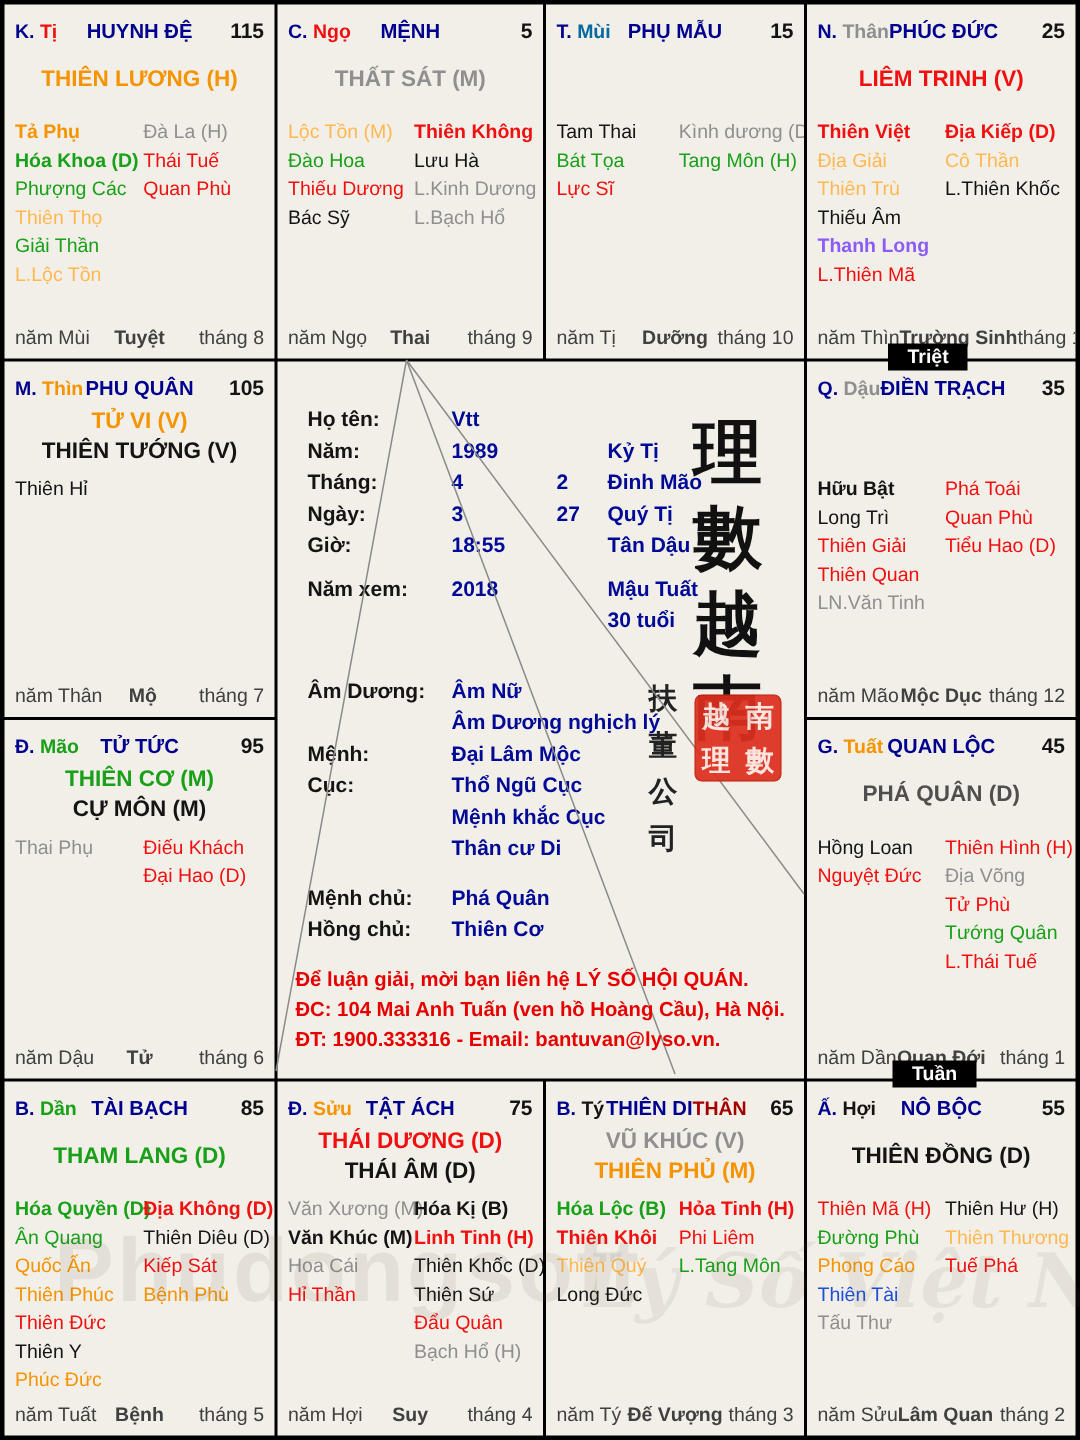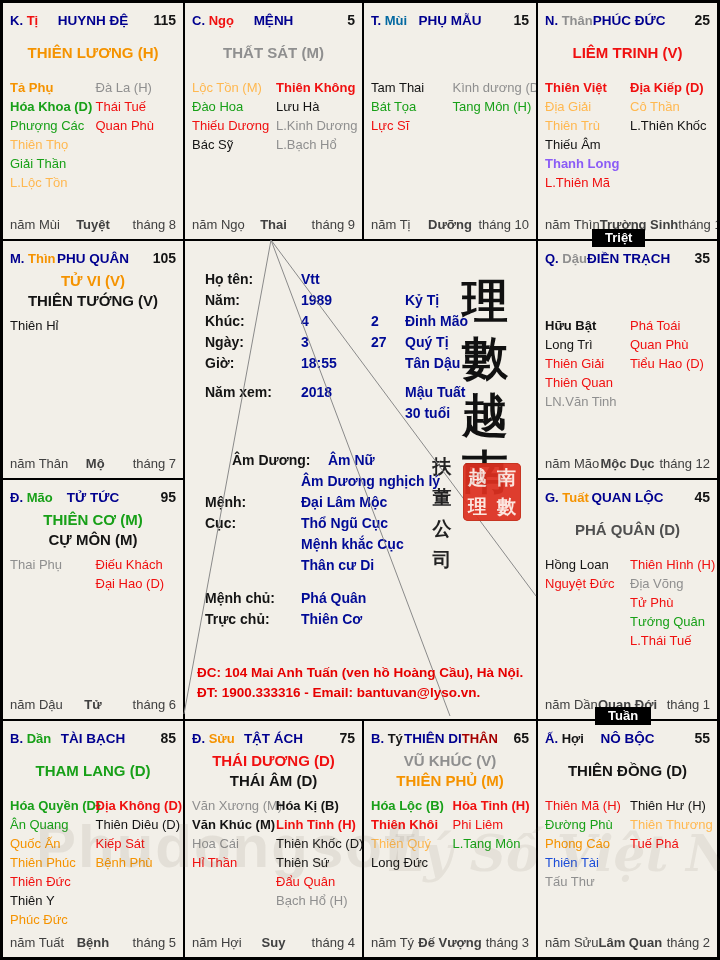--- a/index.html
+++ b/index.html
@@ -82,21 +82,21 @@
           <span class="m"></span>
           <span class="r"></span>
         </div>
         <div class="irow">
           <span class="lab">Năm:</span>
           <span class="v">1989</span>
           <span class="m"></span>
           <span class="r">Kỷ Tị</span>
         </div>
         <div class="irow">
-          <span class="lab">Khúc:</span>
+          <span class="lab">Tháng:</span>
           <span class="v">4</span>
           <span class="m">2</span>
           <span class="r">Đinh Mão</span>
         </div>
         <div class="irow">
           <span class="lab">Ngày:</span>
           <span class="v">3</span>
           <span class="m">27</span>
           <span class="r">Quý Tị</span>
         </div>
@@ -111,21 +111,21 @@
           <span class="v">2018</span>
           <span class="m"></span>
           <span class="r">Mậu Tuất</span>
         </div>
         <div class="irow">
           <span class="lab"></span>
           <span class="v"></span>
           <span class="m"></span>
           <span class="r">30 tuổi</span>
         </div>
-        <div class="irow" style="margin-top: 26px; margin-left: 27px;">
+        <div class="irow" style="margin-top: 26px;">
           <span class="lab">Âm Dương:</span>
           <span class="v">Âm Nữ</span>
           <span class="m"></span>
           <span class="r"></span>
         </div>
         <div class="irow">
           <span class="lab"></span>
           <span class="v">Âm Dương nghịch lý</span>
           <span class="m"></span>
           <span class="r"></span>
@@ -154,21 +154,21 @@
           <span class="m"></span>
           <span class="r"></span>
         </div>
         <div class="irow" style="margin-top: 12px;">
           <span class="lab">Mệnh chủ:</span>
           <span class="v">Phá Quân</span>
           <span class="m"></span>
           <span class="r"></span>
         </div>
         <div class="irow">
-          <span class="lab">Trực chủ:</span>
+          <span class="lab">Hồng chủ:</span>
           <span class="v">Thiên Cơ</span>
           <span class="m"></span>
           <span class="r"></span>
         </div>
       </div>
 
     <div class="big-callig" id="big-callig">
         <div>理</div>
         <div>數</div>
         <div>越</div>
@@ -181,20 +181,21 @@
         <div>司</div>
       </div>
     <div class="seal" id="seal">
         <span>越</span>
         <span>南</span>
         <span>理</span>
         <span>數</span>
       </div>
 
     <div class="contact">
+      <div>Để luận giải, mời bạn liên hệ LÝ SỐ HỘI QUÁN.</div>
       <div>ĐC: 104 Mai Anh Tuấn (ven hồ Hoàng Cầu), Hà Nội.</div>
       <div>ĐT: 1900.333316 - Email: bantuvan@lyso.vn.</div>
     </div>
   </div>
 
   <svg class="lines" width="720" height="960" viewBox="0 0 720 960">
     <path d="M271 240 L184 714 M271 240 L450 716 M271 240 L536 596" stroke="#8a8a8a" stroke-width="1" fill="none"></path>
   </svg>
 
   <div class="badge" id="badge-triet">Triệt</div>

